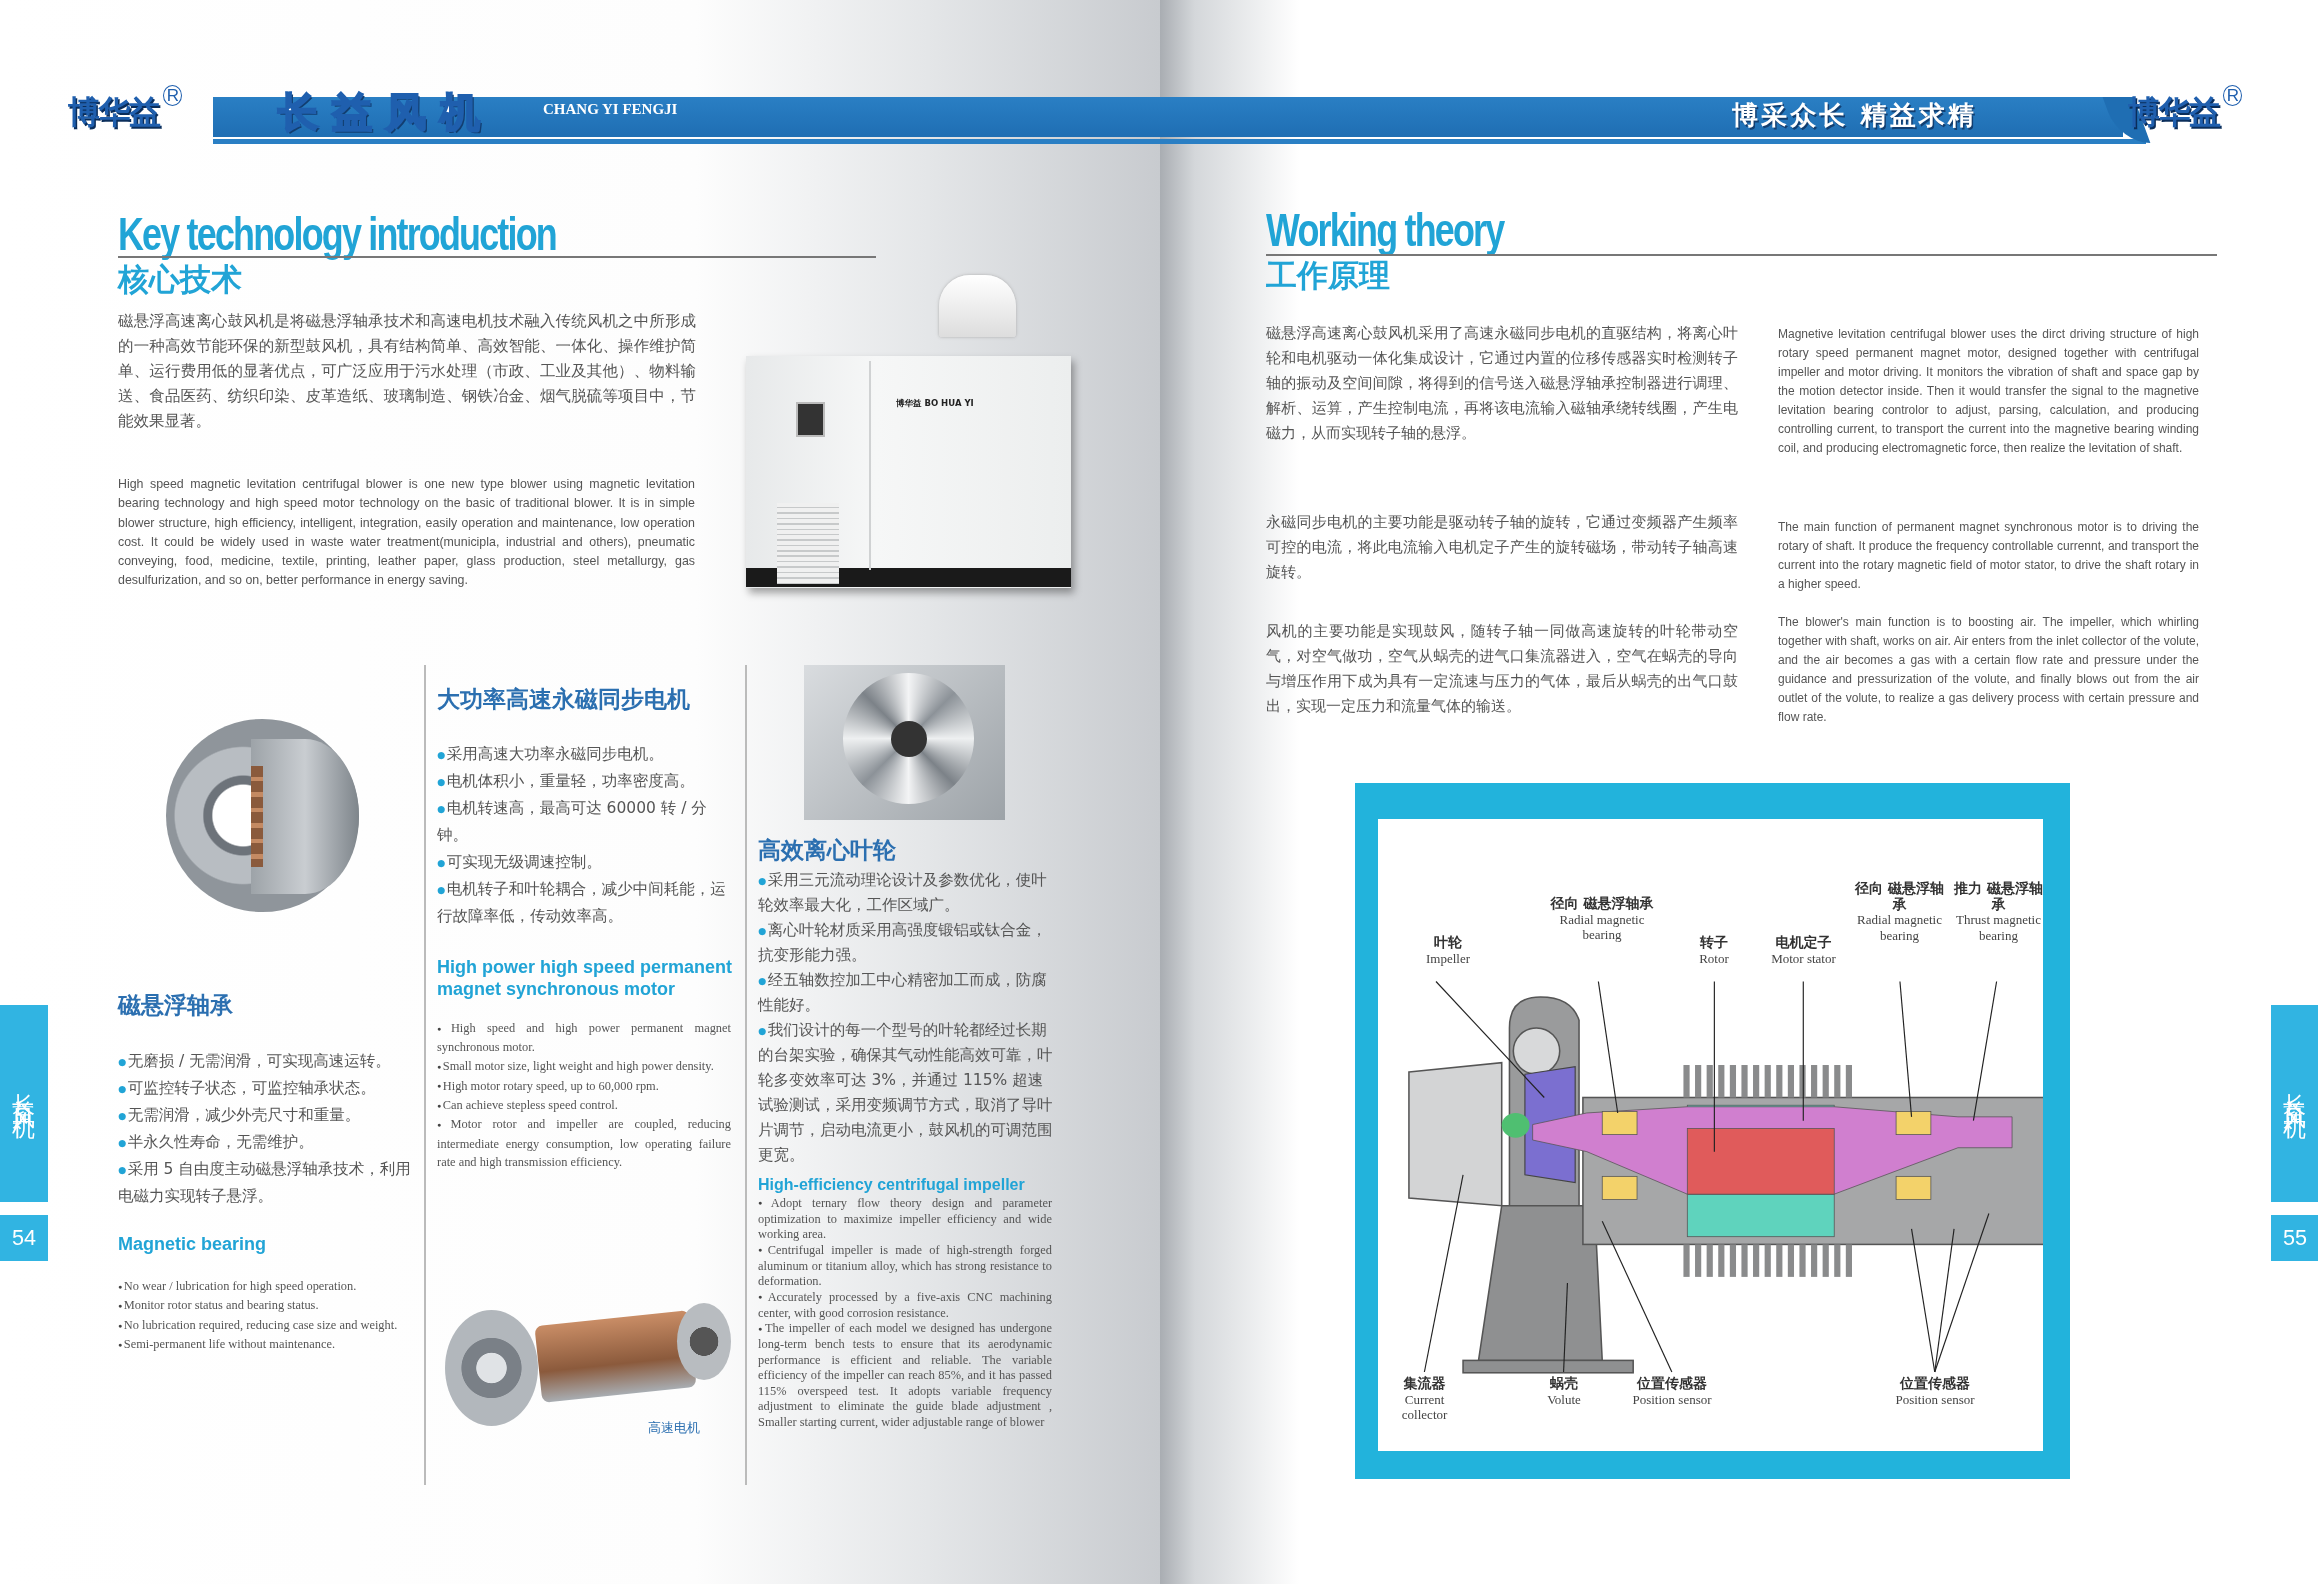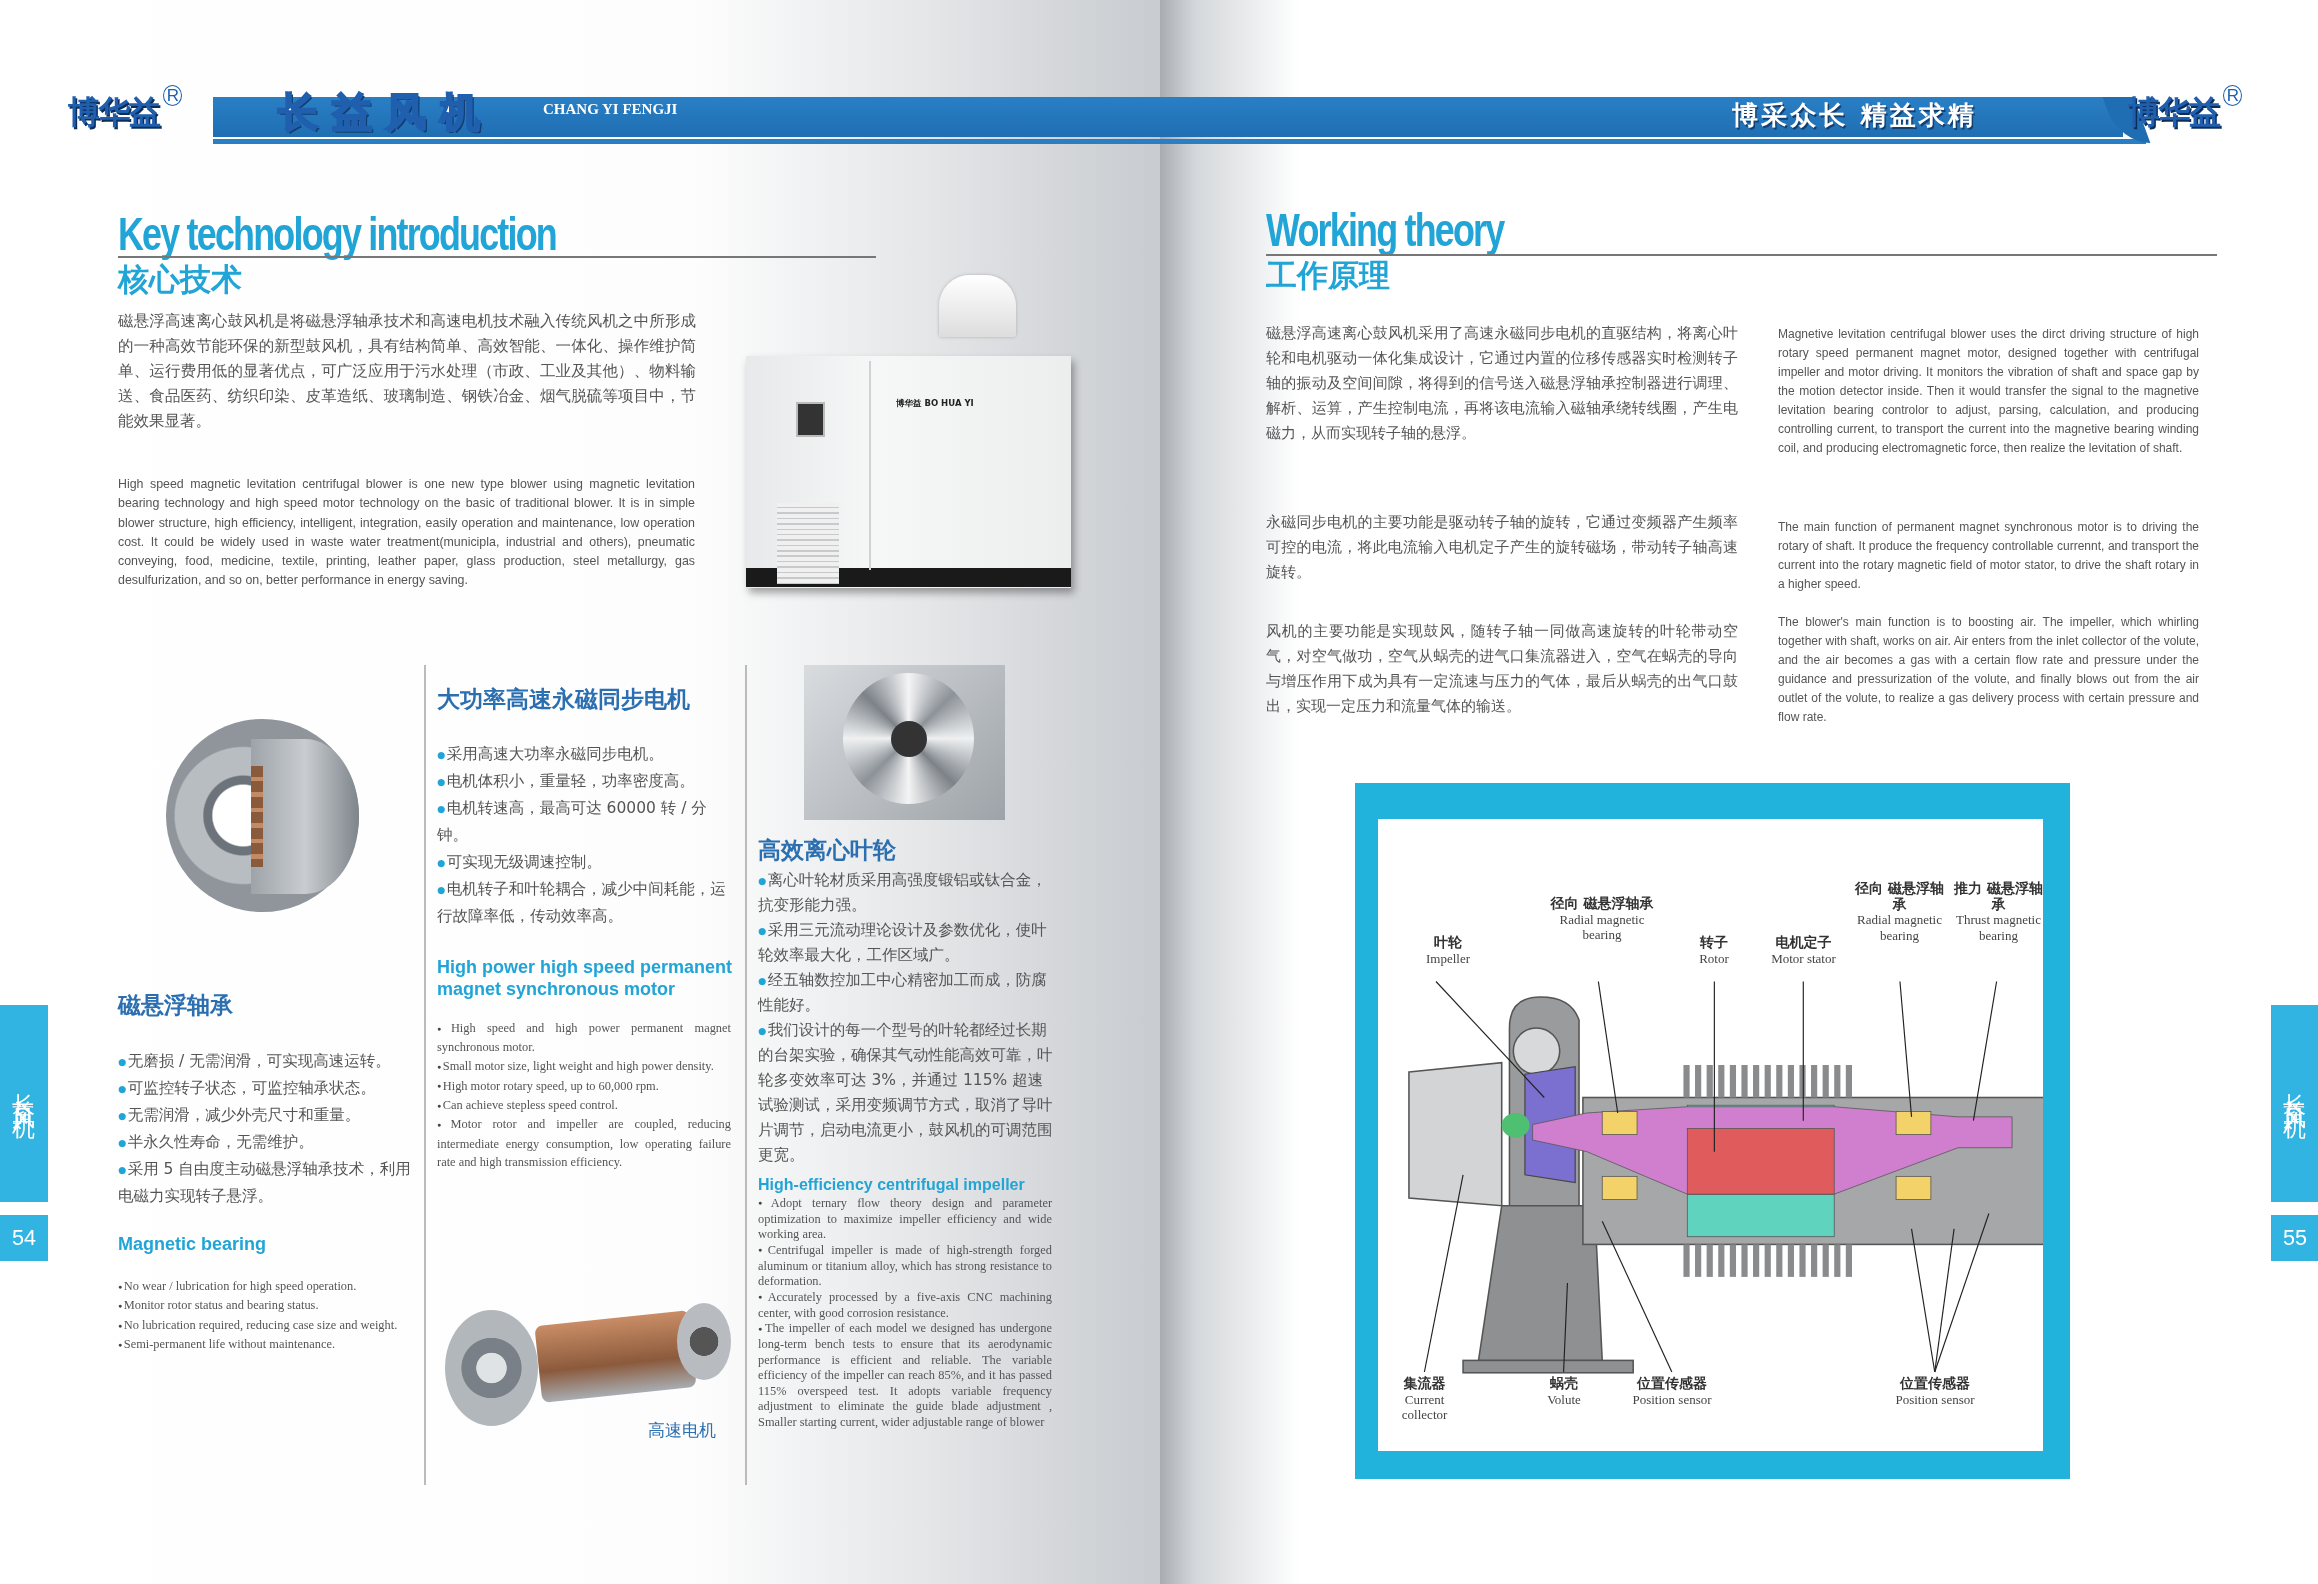--- a/index.html
+++ b/index.html
@@ -32,21 +32,21 @@
 ul.bul-en li::before{content:"●";font-size:7px;vertical-align:middle;margin-right:1.5px;color:#444}
 .vline{position:absolute;width:1.5px;background:#bbb}
 .side-tab{position:absolute;width:48px;background:#31b4e2;color:#fff;text-align:center}
 .side-zh{font-size:23px;line-height:34px;padding-top:15.5px}
 .side-num{position:absolute;width:48px;background:#31b4e2;color:#fff;font-family:"Liberation Sans",sans-serif;font-size:21.6px;text-align:center;line-height:46px}
 
 .img-machine{position:absolute;left:738px;top:321px;width:340px;height:278px}
 .img-bearing{position:absolute;left:158px;top:696px;width:224px;height:232px}
 .img-impeller{position:absolute;left:804px;top:665px;width:201px;height:155px;background:linear-gradient(135deg,#d9dcdf,#9da3a8);}
 .img-motor{position:absolute;left:437px;top:1287px;width:294px;height:147px}
-.caption{position:absolute;font-size:17px;color:#2b6fb0}
+.caption{position:absolute;font-size:13px;color:#2b6fb0}
 
 .diagram{position:absolute;left:1355px;top:783px;width:715px;height:696px;background:#22b3dc}
 .diagram-inner{position:absolute;left:23px;top:36px;width:665px;height:632px;background:#fff}
 .dlabel{position:absolute;text-align:center;font-family:"Liberation Serif",serif;font-size:13px;line-height:15.5px;color:#444}
 .dlabel .zh{font-family:"DejaVu Sans",sans-serif;font-size:14px;color:#333;font-weight:bold;display:block}
 </style>
 </head>
 <body>
 
 <div class="page left-page">
@@ -125,22 +125,22 @@
     <div style="position:absolute;left:240px;top:15.5px;width:54px;height:77px;border-radius:50%;background:radial-gradient(circle,#555 0 30%,#b8bcc0 31%)"></div>
   </div>
   <div class="caption" style="left:648px;top:1419px">高速电机</div>
 
   <div class="img-impeller">
     <div style="position:absolute;left:39px;top:7.7px;width:131px;height:131px;border-radius:50%;background:conic-gradient(#f3f4f5,#8c9298,#eef0f1,#7c8288,#f3f4f5,#8c9298,#eef0f1,#7c8288,#f3f4f5)"></div>
     <div style="position:absolute;left:87px;top:56px;width:36px;height:36px;border-radius:50%;background:#333"></div>
   </div>
   <div class="sec-zh" style="left:758px;top:835px">高效离心叶轮</div>
   <ul class="bul" style="left:758px;top:868px;width:298px;">
+    <li style="line-height:25px">采用三元流动理论设计及参数优化，使叶轮效率最大化，工作区域广。</li>
     <li style="line-height:25px">离心叶轮材质采用高强度锻铝或钛合金，抗变形能力强。</li>
-    <li style="line-height:25px">采用三元流动理论设计及参数优化，使叶轮效率最大化，工作区域广。</li>
     <li style="line-height:25px">经五轴数控加工中心精密加工而成，防腐性能好。</li>
     <li style="line-height:25px">我们设计的每一个型号的叶轮都经过长期的台架实验，确保其气动性能高效可靠，叶轮多变效率可达 3%，并通过 115% 超速试验测试，采用变频调节方式，取消了导叶片调节，启动电流更小，鼓风机的可调范围更宽。</li>
   </ul>
   <div class="sec-en" style="left:758px;top:1174px;font-size:16px">High-efficiency centrifugal impeller</div>
   <ul class="bul-en" style="left:758px;top:1196px;width:294px">
     <li style="line-height:15.5px">Adopt ternary flow theory design and parameter optimization to maximize impeller efficiency and wide working area.</li>
     <li style="line-height:15.5px">Centrifugal impeller is made of high-strength forged aluminum or titanium alloy, which has strong resistance to deformation.</li>
     <li style="line-height:15.5px">Accurately processed by a five-axis CNC machining center, with good corrosion resistance.</li>
     <li style="line-height:15.5px">The impeller of each model we designed has undergone long-term bench tests to ensure that its aerodynamic performance is efficient and reliable. The variable efficiency of the impeller can reach 85%, and it has passed 115% overspeed test. It adopts variable frequency adjustment to eliminate the guide blade adjustment , Smaller starting current, wider adjustable range of blower</li>
   </ul>

